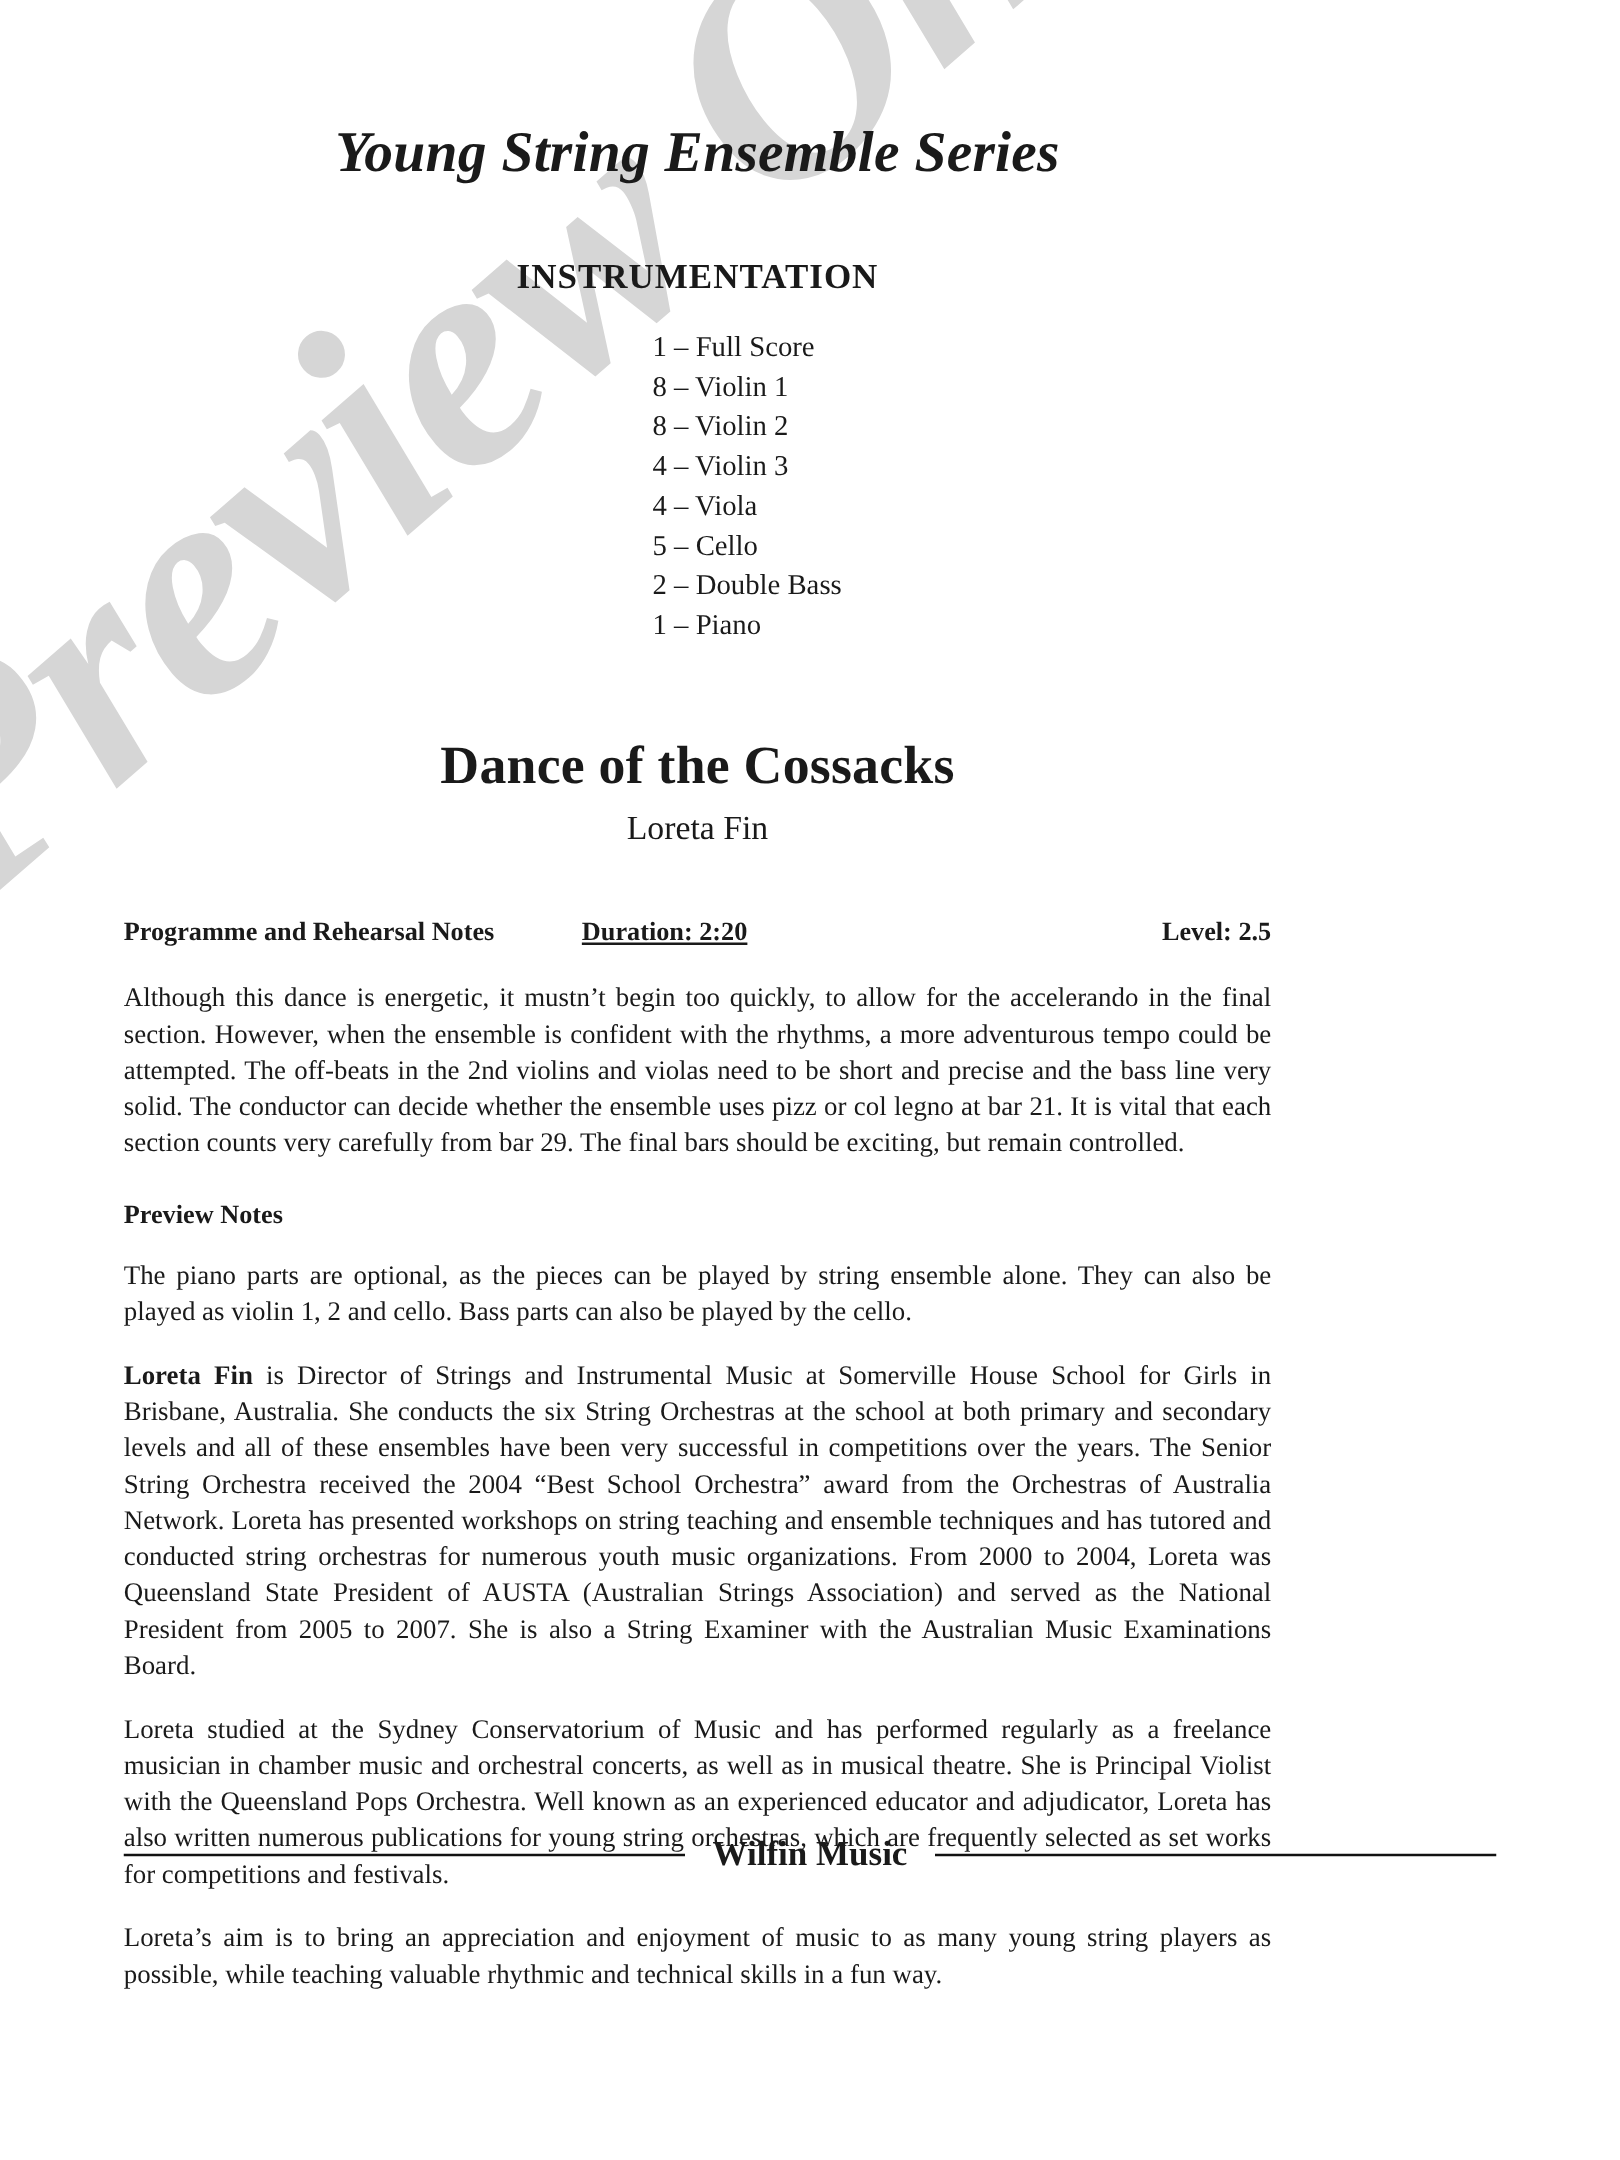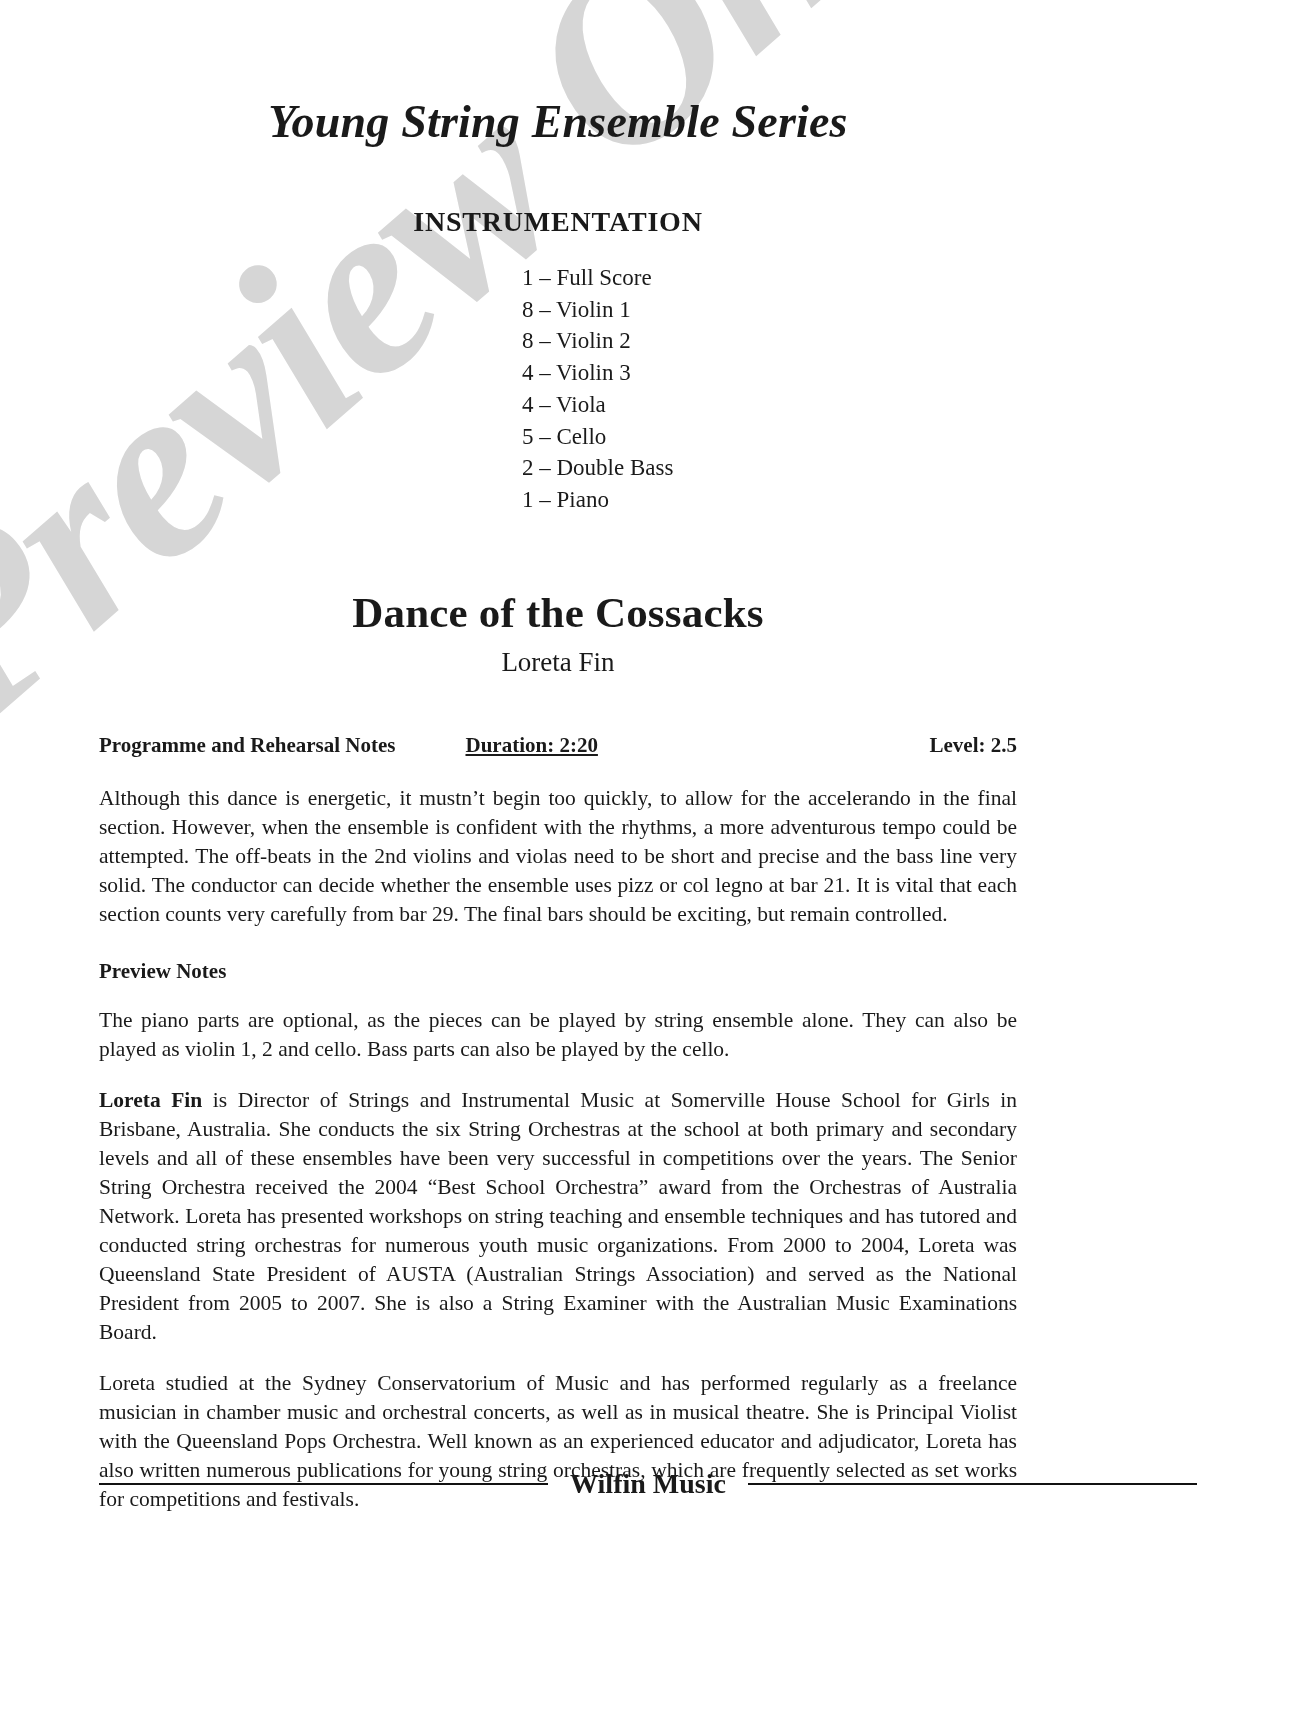--- a/index.html
+++ b/index.html
@@ -189,20 +189,21 @@
   <p class="body first">Although this dance is energetic, it mustn’t begin too quickly, to allow for the accelerando in the final section. However, when the ensemble is confident with the rhythms, a more adventurous tempo could be attempted. The off-beats in the 2nd violins and violas need to be short and precise and the bass line very solid. The conductor can decide whether the ensemble uses pizz or col legno at bar 21. It is vital that each section counts very carefully from bar 29. The final bars should be exciting, but remain controlled.</p>
 
   <h3 class="sub">Preview Notes</h3>
 
   <p class="body">The piano parts are optional, as the pieces can be played by string ensemble alone. They can also be played as violin 1, 2 and cello. Bass parts can also be played by the cello.</p>
 
   <p class="body"><span class="bold-name">Loreta Fin</span><span> is Director of Strings and Instrumental Music at Somerville House School for Girls in Brisbane, Australia. She conducts the six String Orchestras at the school at both primary and secondary levels and all of these ensembles have been very successful in competitions over the years. The Senior String Orchestra received the 2004 “Best School Orchestra” award from the Orchestras of Australia Network. Loreta has presented workshops on string teaching and ensemble techniques and has tutored and conducted string orchestras for numerous youth music organizations. From 2000 to 2004, Loreta was Queensland State President of AUSTA (Australian Strings Association) and served as the National President from 2005 to 2007. She is also a String Examiner with the Australian Music Examinations Board.</span></p>
 
   <p class="body">Loreta studied at the Sydney Conservatorium of Music and has performed regularly as a freelance musician in chamber music and orchestral concerts, as well as in musical theatre. She is Principal Violist with the Queensland Pops Orchestra. Well known as an experienced educator and adjudicator, Loreta has also written numerous publications for young string orchestras, which are frequently selected as set works for competitions and festivals.</p>
 
+  <p class="body">Loreta’s aim is to bring an appreciation and enjoyment of music to as many young string players as possible, while teaching valuable rhythmic and technical skills in a fun way.</p>
 
 </div>
 
 <div id="footer">
   <div class="rule"></div>
   <div class="brand">Wilfin Music</div>
   <div class="rule"></div>
 </div>
 
 </body></html>

